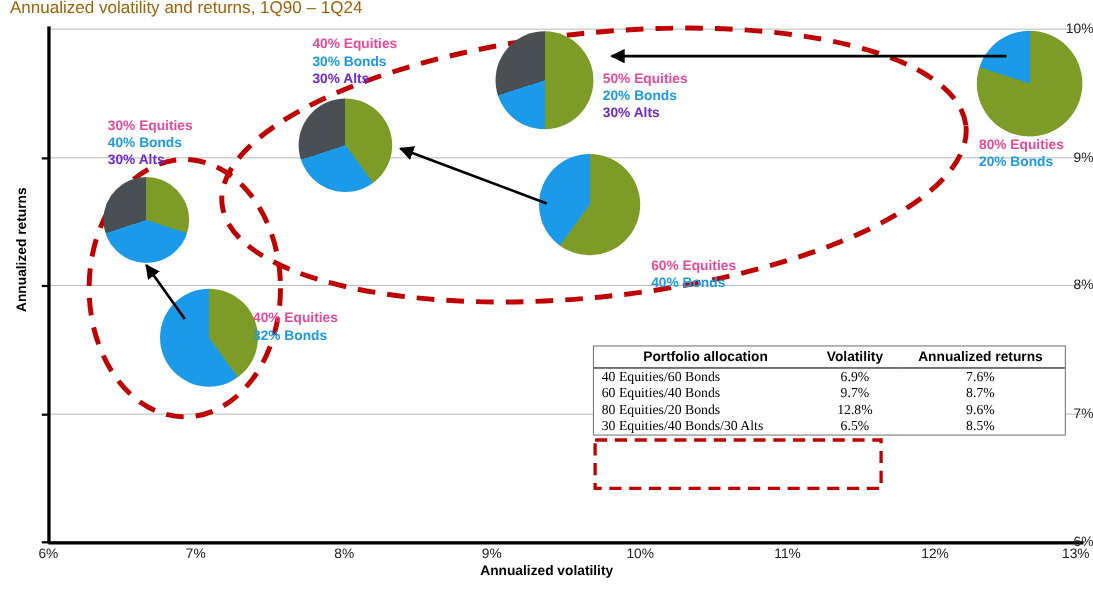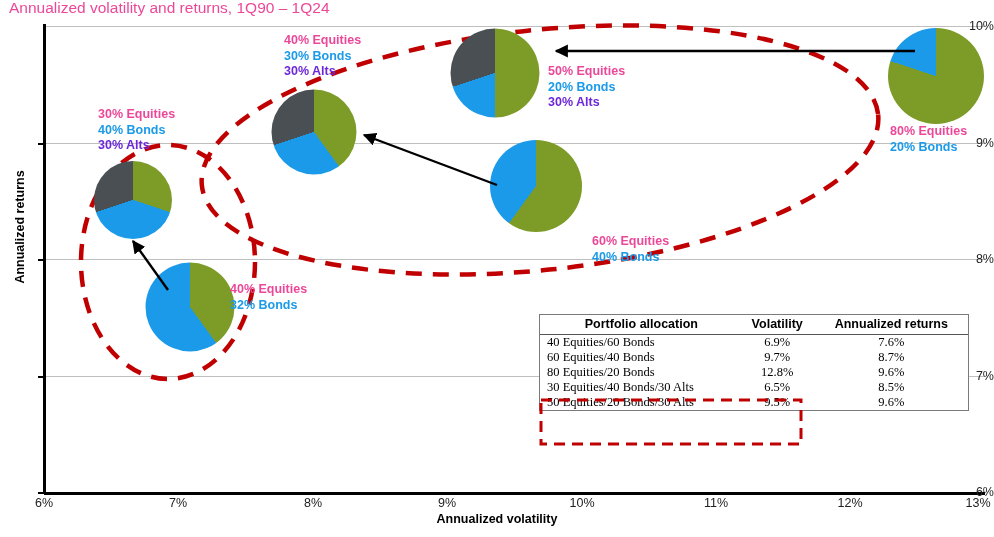--- a/index.html
+++ b/index.html
@@ -1,21 +1,21 @@
 <!DOCTYPE html>
 <html><head>
 <meta charset="utf-8">
 <style>
   html,body{margin:0;padding:0;background:#fff;}
   body{width:994px;height:537px;position:relative;overflow:hidden;
        font-family:"Liberation Sans",sans-serif;color:#000;}
   #root{position:absolute;inset:0;}
 
   
-  .chart-title{position:absolute;left:9px;top:-1px;font-size:15.5px;color:#ec4899;white-space:nowrap;}
+  .chart-title{position:absolute;left:9px;top:-1px;font-size:15.5px;color:#a16207;white-space:nowrap;}
   .axis-title-x{position:absolute;left:0;right:0;top:512px;text-align:center;font-size:12.5px;font-weight:bold;}
   .axis-title-y{position:absolute;left:-60px;top:220px;width:160px;text-align:center;font-size:12.5px;font-weight:bold;
                 transform:rotate(-90deg);transform-origin:center center;}
   .gridline{position:absolute;left:0;width:100%;height:1px;background:#bfbfbf;}
   .axis-y-line{position:absolute;left:43px;top:24px;width:2.5px;height:470px;background:#000;}
   .axis-x-line{position:absolute;left:44px;top:492px;width:941px;height:2.5px;background:#000;}
   .ytick-label{position:absolute;right:0;width:40px;text-align:right;font-size:12.5px;color:#222;}
   .ytick-mark{position:absolute;left:38px;width:6px;height:1.5px;background:#000;}
   .xtick-label{position:absolute;top:496px;font-size:12.5px;color:#222;transform:translateX(-50%);white-space:nowrap;}
 
@@ -172,25 +172,20 @@
         <tr>
           <td class="c0">80 Equities/20 Bonds</td>
           <td>12.8%</td>
           <td>9.6%</td>
         </tr>
         <tr>
           <td class="c0">30 Equities/40 Bonds/30 Alts</td>
           <td>6.5%</td>
           <td>8.5%</td>
         </tr>
-        <tr>
-          <td class="c0">50 Equities/20 Bonds/30 Alts</td>
-          <td>9.5%</td>
-          <td>9.6%</td>
-        </tr>
       </tbody>
     </table>
   </div>
 
   <svg class="overlay">
     <rect x="541" y="400" width="260" height="44" fill="none" stroke="#c00000" stroke-width="3" stroke-dasharray="11 7"></rect>
   </svg>
 
 </div>
 

